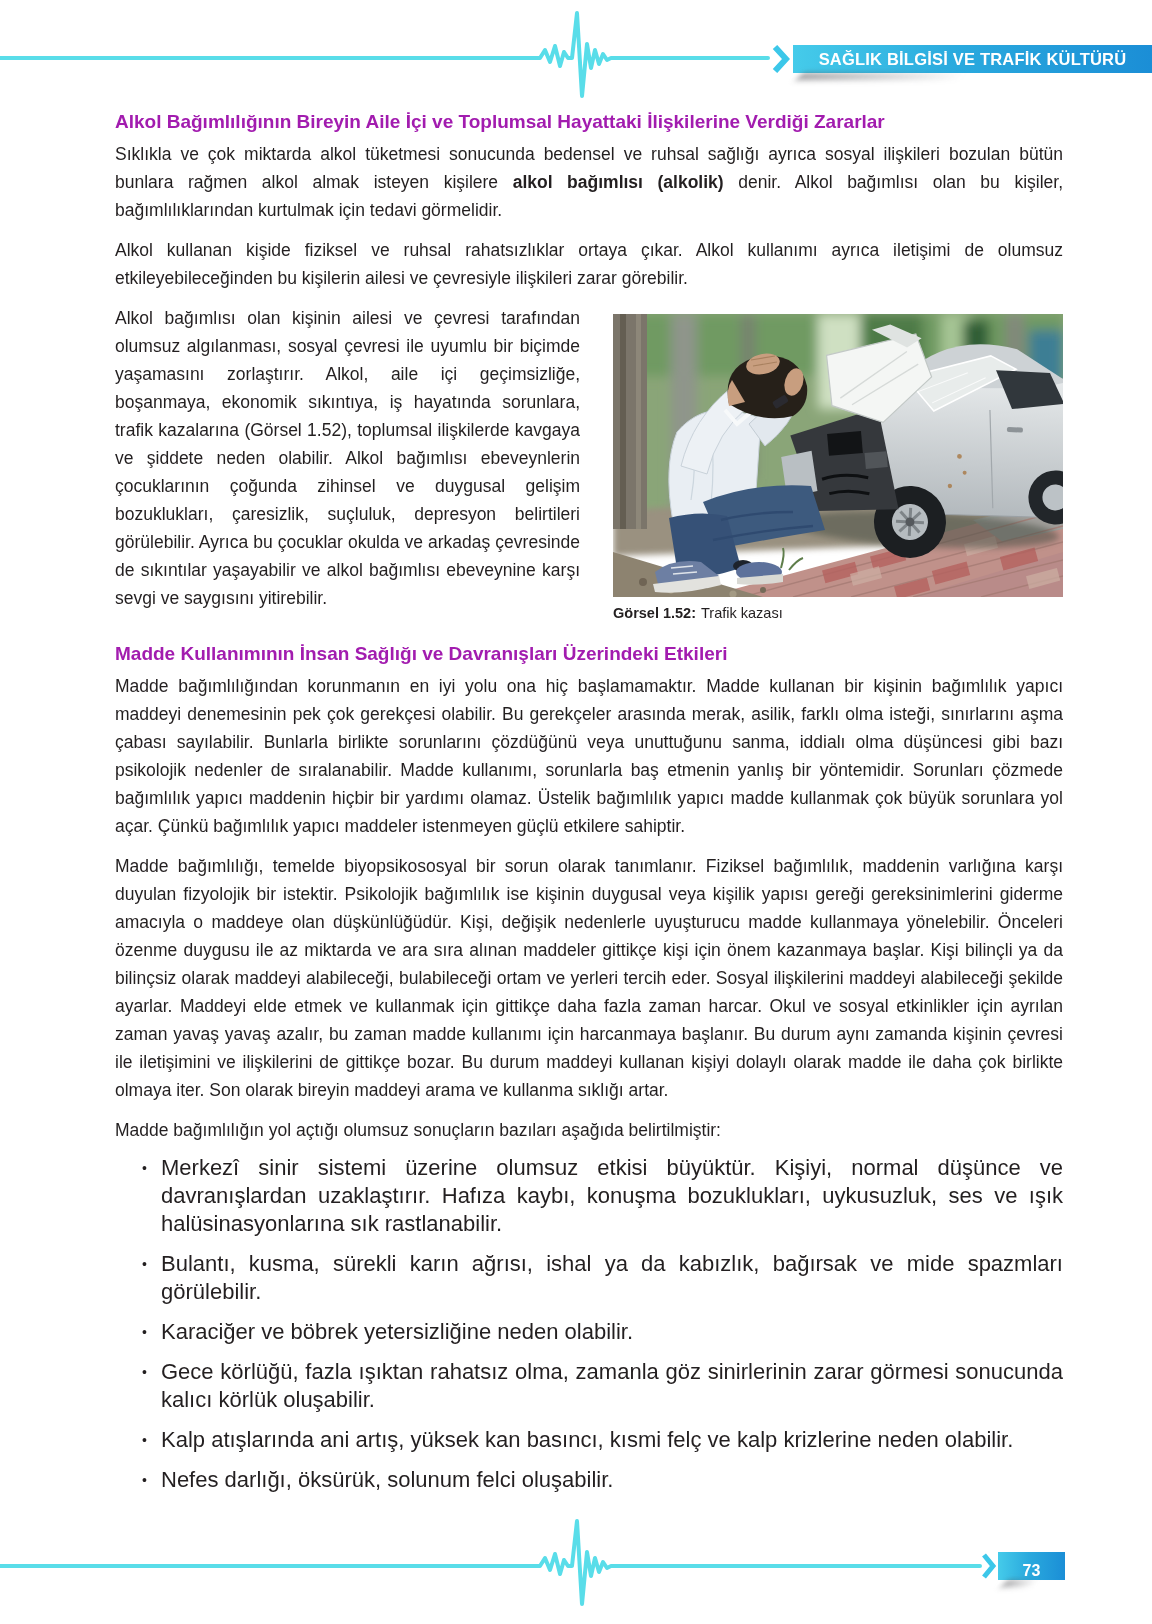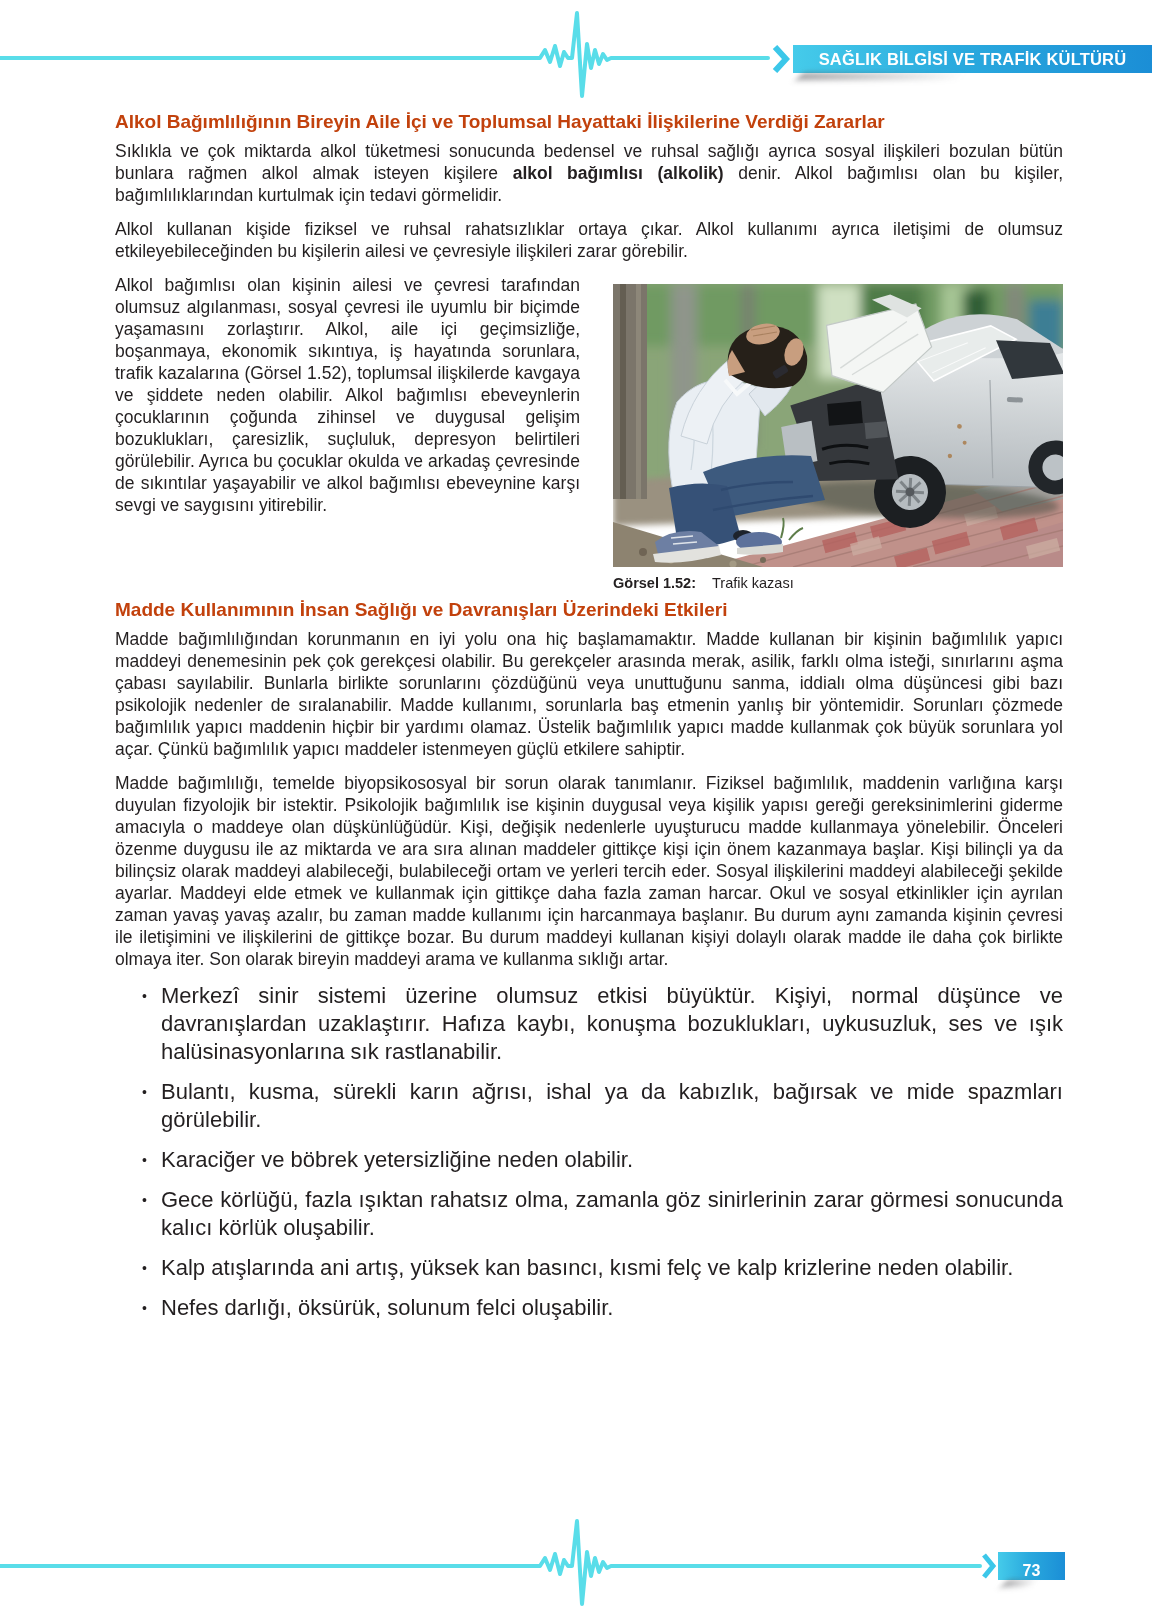--- a/index.html
+++ b/index.html
@@ -18,31 +18,31 @@
     content:""; position:absolute; left:6px; bottom:-7px; width:46%; height:7px;
     background:linear-gradient(90deg, rgba(75,75,80,.55), rgba(75,75,80,0));
     filter:blur(3px); transform:skewX(-35deg);
   }
   .banner { top:45px; right:0; width:359px; height:28px; font-size:16.5px; letter-spacing:.2px; }
   .badge  { top:1552px; right:87px; width:67px; height:28px; font-size:16px;align-items:flex-end; }
   .chev { position:absolute; }
   
   .content { position:absolute; top:110px; left:115px; width:948px; }
   h3.hd {
-    font-size:19px; line-height:24px; margin:0 0 6px 0; font-weight:bold; color:#c2410c;
+    font-size:19px; line-height:24px; margin:0 0 6px 0; font-weight:bold; color:#a21caf;
   }
   h3.hd2 { clear:both; margin-top:30px; }
   p.body {
-    font-size:17.5px; line-height:22px; margin:0 0 12px 0; text-align:justify;
+    font-size:17.5px; line-height:28px; margin:0 0 12px 0; text-align:justify;
   }
   .figwrap { float:right; width:450px; margin:10px 0 4px 33px; }
   .photo-frame { width:450px; height:283px; display:block; }
   .figcap { font-size:14.5px; line-height:22px; margin-top:5px; text-align:left; }
   .figcap .cap-b { font-weight:bold; }
-  .figcap .cap-t { margin-left:16px; }
+  .figcap .cap-t { margin-left:5px; }
   ul.blist { margin:10px 0 0 27px; padding:0; list-style:none; }
   ul.blist li {
     position:relative; padding-left:19px; margin-bottom:12px;
     font-size:22px; line-height:28px; text-align:justify;
   }
   ul.blist li::before {
     content:"•"; position:absolute; left:0; top:0; font-size:14px; line-height:28px; color:#231f20;
   }
   b.inb { font-weight:bold; }
 </style>
@@ -224,20 +224,21 @@
       </figure>
 
       <p class="body">Alkol bağımlısı olan kişinin ailesi ve çevresi tarafından olumsuz algılanması, sosyal çevresi ile uyumlu bir biçimde yaşamasını zorlaştırır. Alkol, aile içi geçimsizliğe, boşanmaya, ekonomik sıkıntıya, iş hayatında sorunlara, trafik kazalarına (Görsel 1.52), toplumsal ilişkilerde kavgaya ve şiddete neden olabilir. Alkol bağımlısı ebeveynlerin çocuklarının çoğunda zihinsel ve duygusal gelişim bozuklukları, çaresizlik, suçluluk, depresyon belirtileri görülebilir. Ayrıca bu çocuklar okulda ve arkadaş çevresinde de sıkıntılar yaşayabilir ve alkol bağımlısı ebeveynine karşı sevgi ve saygısını yitirebilir.</p>
     </div>
 
     <h3 class="hd hd2">Madde Kullanımının İnsan Sağlığı ve Davranışları Üzerindeki Etkileri</h3>
 
 
     <p class="body">Madde bağımlılığından korunmanın en iyi yolu ona hiç başlamamaktır. Madde kullanan bir kişinin bağımlılık yapıcı maddeyi denemesinin pek çok gerekçesi olabilir. Bu gerekçeler arasında merak, asilik, farklı olma isteği, sınırlarını aşma çabası sayılabilir. Bunlarla birlikte sorunlarını çözdüğünü veya unuttuğunu sanma, iddialı olma düşüncesi gibi bazı psikolojik nedenler de sıralanabilir. Madde kullanımı, sorunlarla baş etmenin yanlış bir yöntemidir. Sorunları çözmede bağımlılık yapıcı maddenin hiçbir bir yardımı olamaz. Üstelik bağımlılık yapıcı madde kullanmak çok büyük sorunlara yol açar. Çünkü bağımlılık yapıcı maddeler istenmeyen güçlü etkilere sahiptir.</p>
     <p class="body">Madde bağımlılığı, temelde biyopsikososyal bir sorun olarak tanımlanır. Fiziksel bağımlılık, maddenin varlığına karşı duyulan fizyolojik bir istektir. Psikolojik bağımlılık ise kişinin duygusal veya kişilik yapısı gereği gereksinimlerini giderme amacıyla o maddeye olan düşkünlüğüdür. Kişi, değişik nedenlerle uyuşturucu madde kullanmaya yönelebilir. Önceleri özenme duygusu ile az miktarda ve ara sıra alınan maddeler gittikçe kişi için önem kazanmaya başlar. Kişi bilinçli ya da bilinçsiz olarak maddeyi alabileceği, bulabileceği ortam ve yerleri tercih eder. Sosyal ilişkilerini maddeyi alabileceği şekilde ayarlar. Maddeyi elde etmek ve kullanmak için gittikçe daha fazla zaman harcar. Okul ve sosyal etkinlikler için ayrılan zaman yavaş yavaş azalır, bu zaman madde kullanımı için harcanmaya başlanır. Bu durum aynı zamanda kişinin çevresi ile iletişimini ve ilişkilerini de gittikçe bozar. Bu durum maddeyi kullanan kişiyi dolaylı olarak madde ile daha çok birlikte olmaya iter. Son olarak bireyin maddeyi arama ve kullanma sıklığı artar.</p>
+    <p class="body" style="margin-bottom:10px;">Madde bağımlılığın yol açtığı olumsuz sonuçların bazıları aşağıda belirtilmiştir:</p>
 
     <ul class="blist">
       <li>Merkezî sinir sistemi üzerine olumsuz etkisi büyüktür. Kişiyi, normal düşünce ve davranışlardan uzaklaştırır. Hafıza kaybı, konuşma bozuklukları, uykusuzluk, ses ve ışık halüsinasyonlarına sık rastlanabilir.</li>
       <li>Bulantı, kusma, sürekli karın ağrısı, ishal ya da kabızlık, bağırsak ve mide spazmları görülebilir.</li>
       <li>Karaciğer ve böbrek yetersizliğine neden olabilir.</li>
       <li>Gece körlüğü, fazla ışıktan rahatsız olma, zamanla göz sinirlerinin zarar görmesi sonucunda kalıcı körlük oluşabilir.</li>
       <li>Kalp atışlarında ani artış, yüksek kan basıncı, kısmi felç ve kalp krizlerine neden olabilir.</li>
       <li>Nefes darlığı, öksürük, solunum felci oluşabilir.</li>
     </ul>
   </div>

